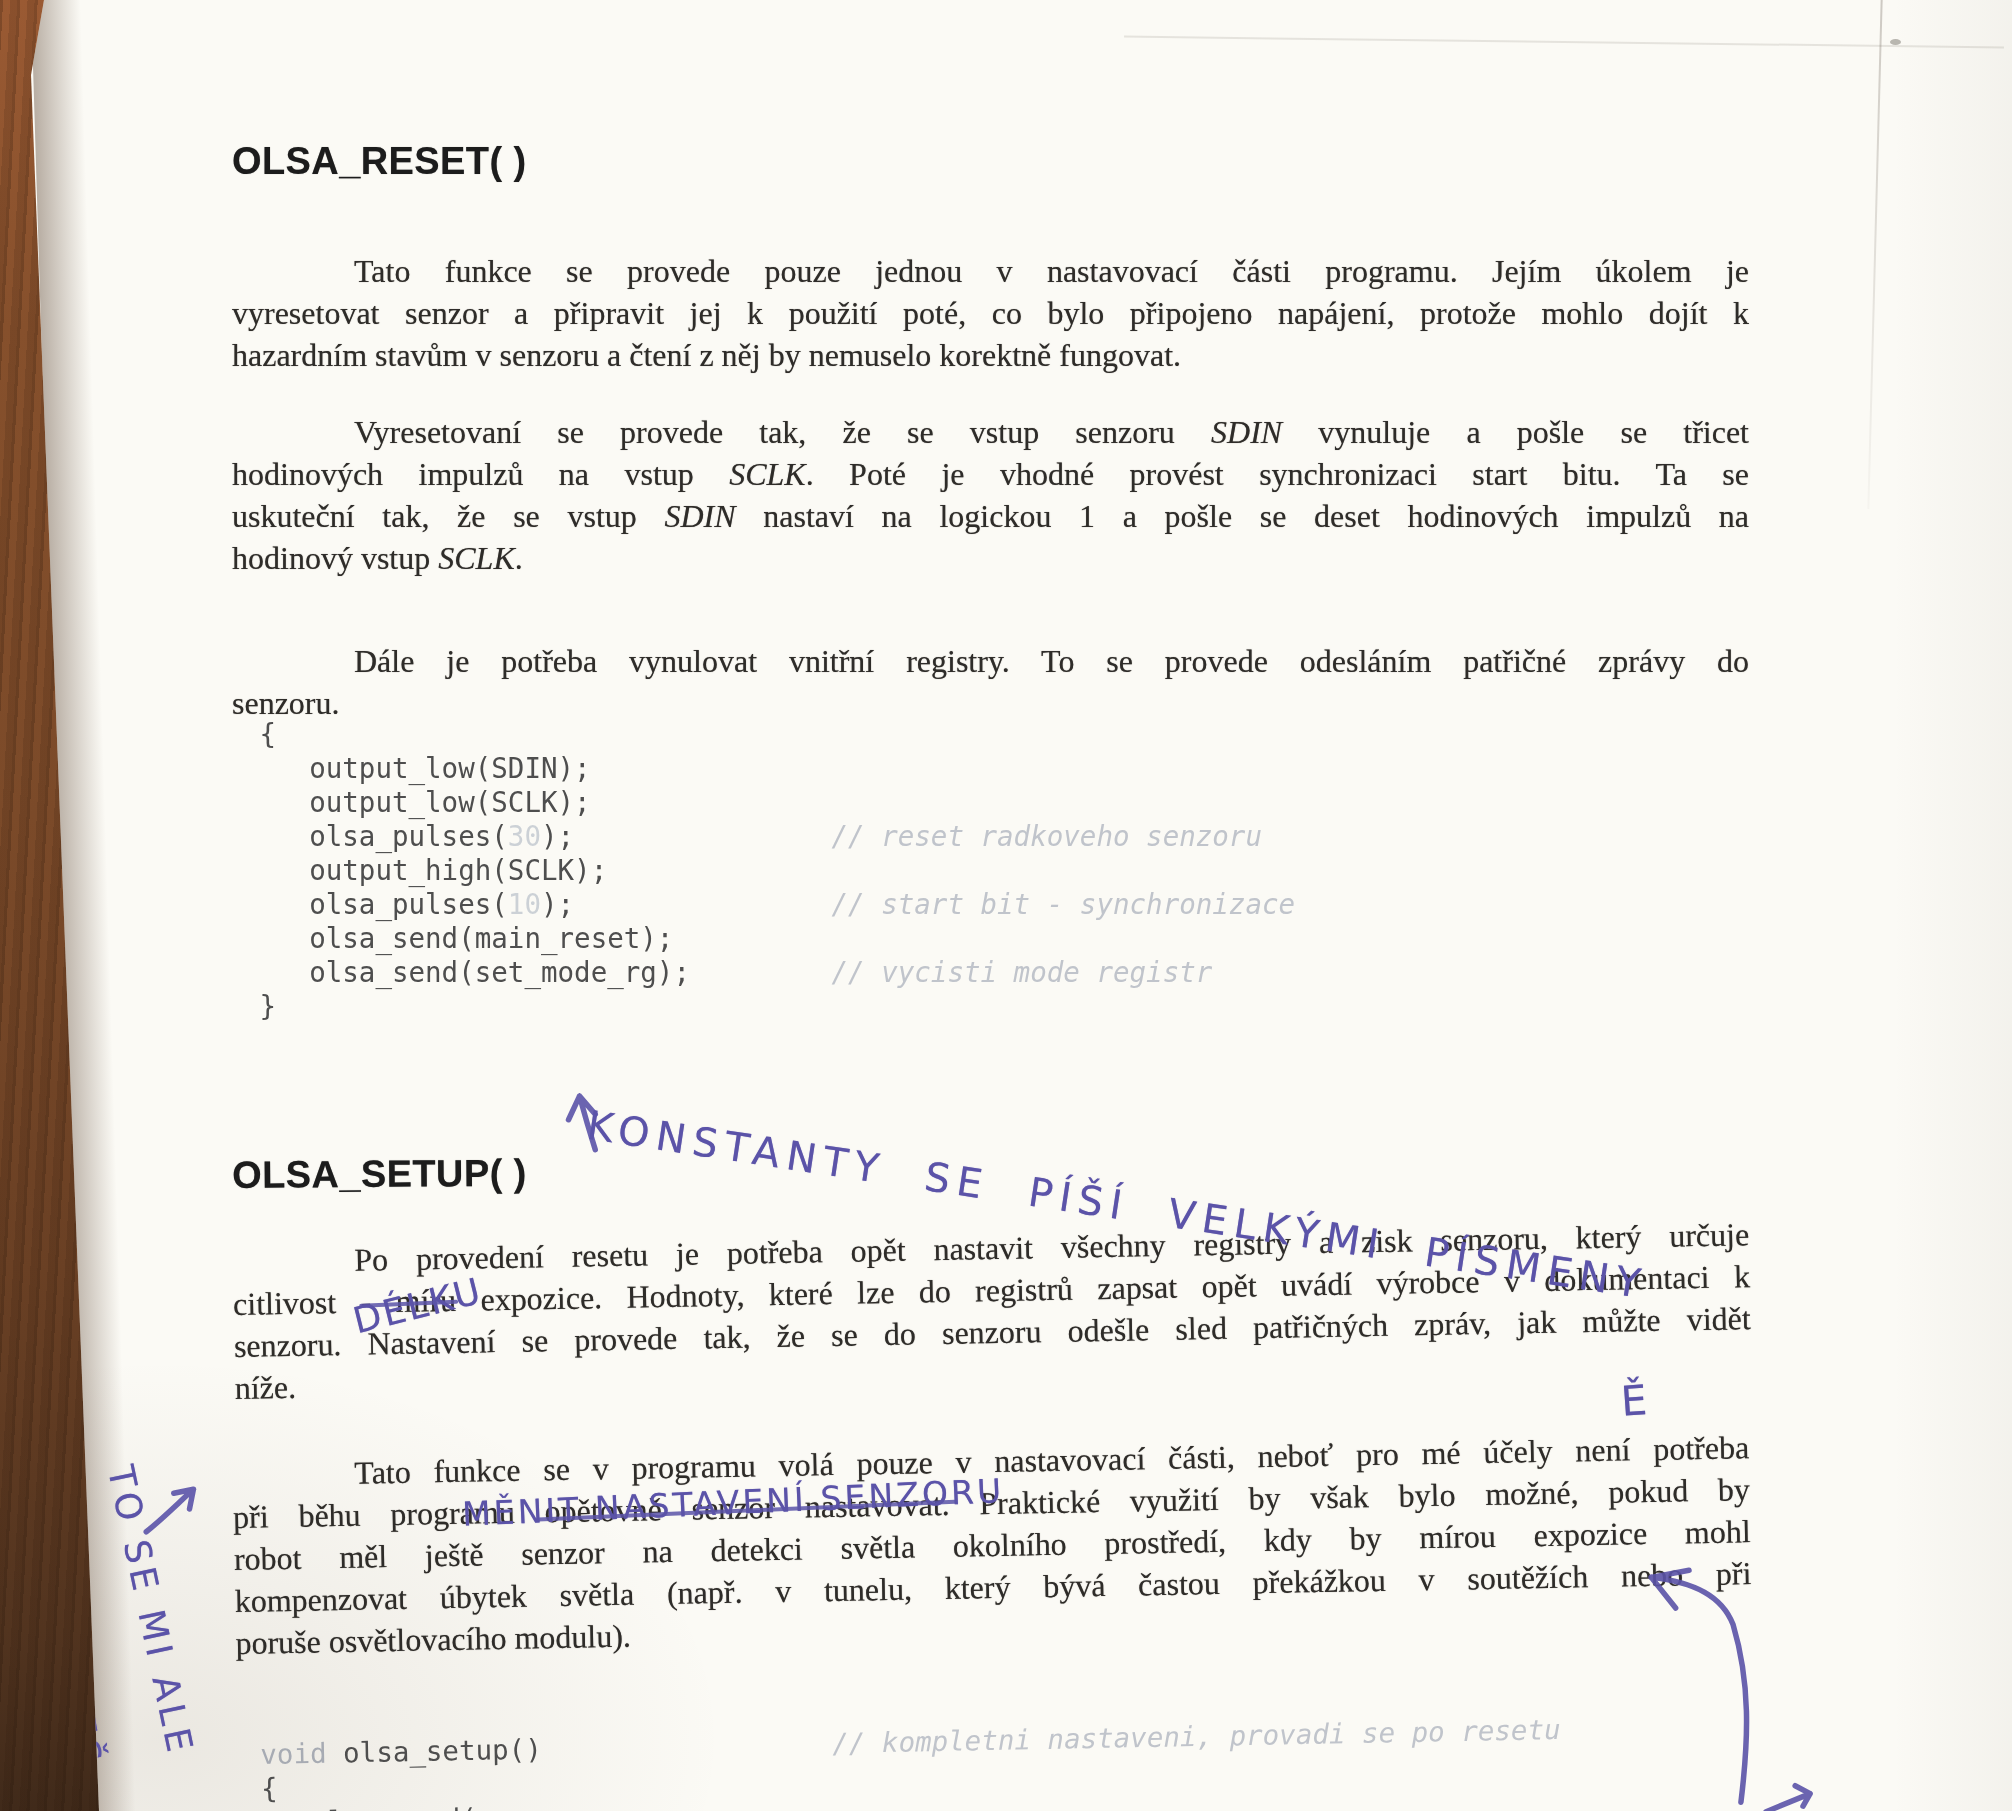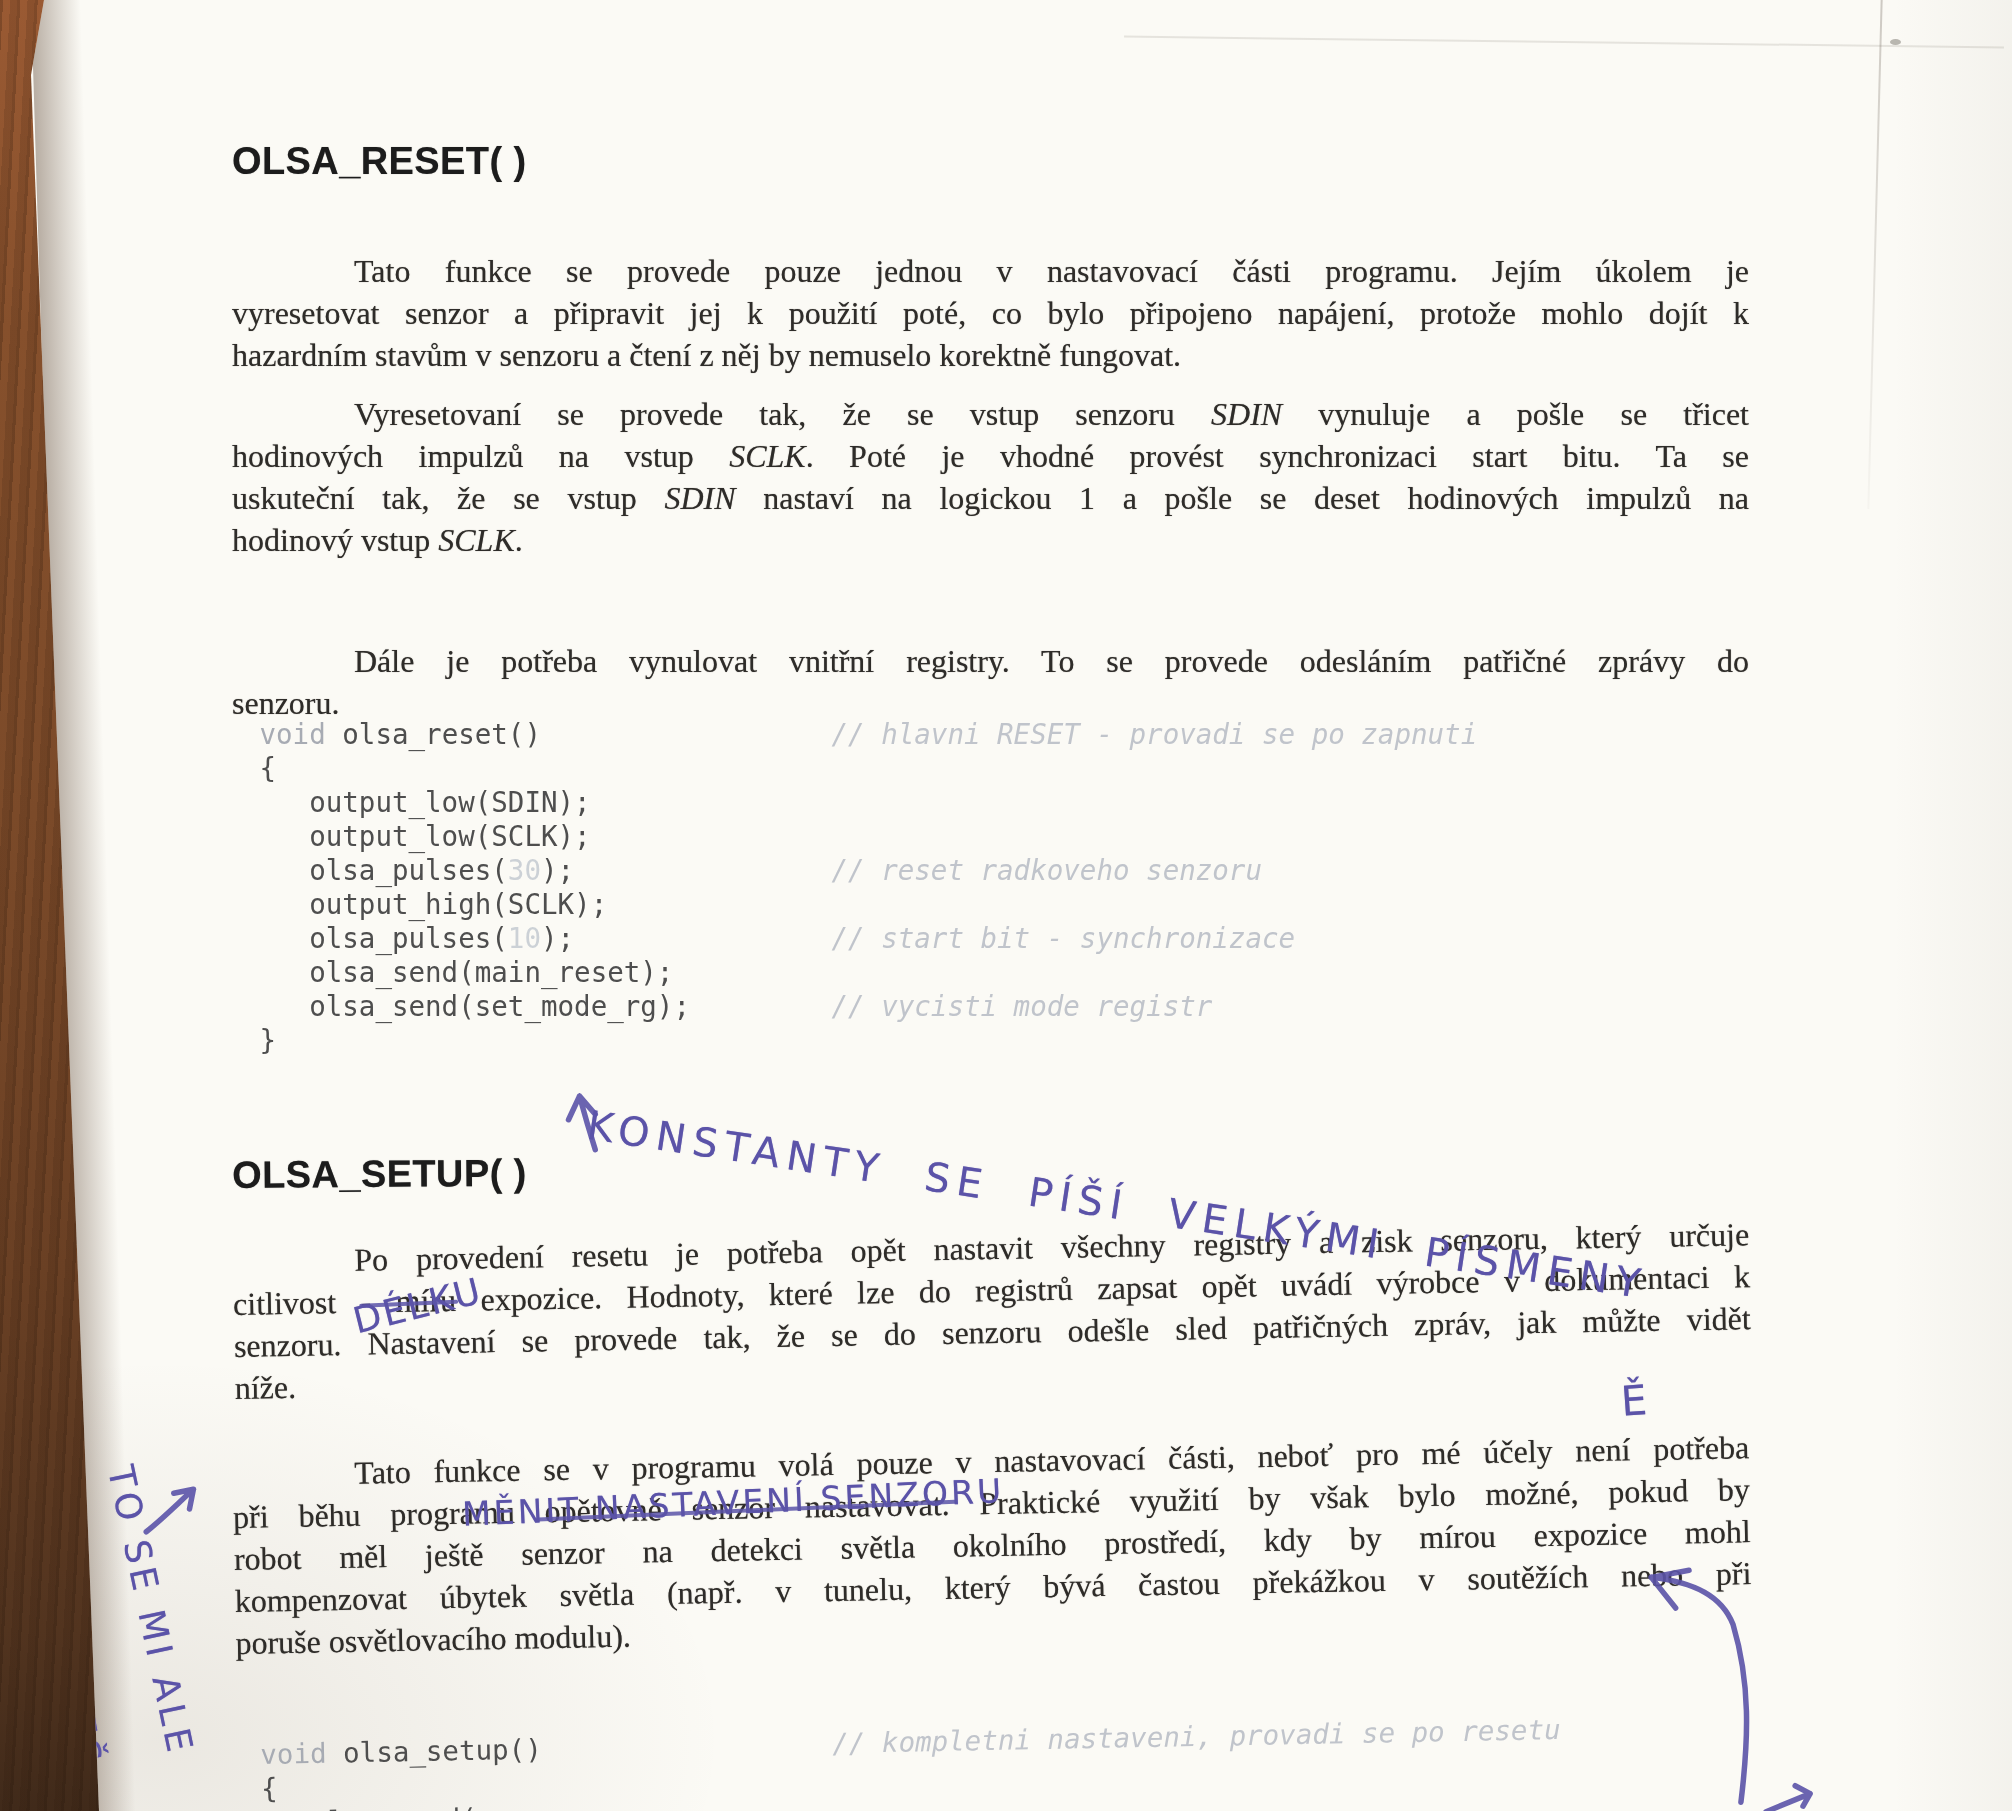--- a/index.html
+++ b/index.html
@@ -21,21 +21,21 @@
      font-weight:bold;font-size:38px;color:#1c1c1c;letter-spacing:0.4px;
      text-shadow:0 0 0.8px rgba(60,60,60,.6);}
   #h1{top:140px;}
   #h2{top:1154px;transform:rotate(-.45deg);transform-origin:0 0;}
   .para{position:absolute;left:0;width:1517px;font-size:32px;line-height:42px;
      color:#2e2c29;text-shadow:0 0 0.9px rgba(80,75,70,.75);}
   .tl{width:100%;white-space:nowrap;text-align:justify;text-align-last:justify;}
   .tl.lastl{text-align-last:left;}
   .tl.ind{text-indent:122px;}
   .it{font-style:italic;}
-  #p1{top:226px;margin-top:24px;} #p2{top:393px;} #p3{top:640px;}
+  #p1{top:226px;margin-top:24px;} #p2{top:411px;} #p3{top:640px;}
   #p4{top:1241px;transform:rotate(-1.05deg);transform-origin:0 0;}
   #p5{top:1454px;transform:rotate(-1.05deg);transform-origin:0 0;}
   .codeblk{position:absolute;left:27.5px;width:1478px;font-family:"DejaVu Sans Mono","Liberation Mono",monospace;
      font-size:27.5px;line-height:34px;color:#4e4e4e;}
   #code1{top:717px;} #code2{top:1737px;transform:rotate(-1.1deg);transform-origin:0 0;}
   .cl{position:relative;white-space:pre;}
   .kw{color:#a7abb3;} .num{color:#ccd1d6;}
   .cmt{position:absolute;left:572px;top:0;color:#c0c4cb;font-style:italic;}
   .hand{position:absolute;font-family:"DejaVu Sans",sans-serif;color:#5b53a8;
      text-shadow:0 0 0.8px rgba(91,83,168,.6);white-space:nowrap;}
@@ -78,21 +78,20 @@
           <div class="tl ind"><span>Vyresetovaní se provede tak, že se vstup senzoru </span><span class="it">SDIN</span><span> vynuluje a pošle se třicet</span></div>
           <div class="tl"><span>hodinových impulzů na vstup </span><span class="it">SCLK</span><span>. Poté je vhodné provést synchronizaci start bitu. Ta se</span></div>
           <div class="tl"><span>uskuteční tak, že se vstup </span><span class="it">SDIN</span><span> nastaví na logickou 1 a pošle se deset hodinových impulzů na</span></div>
           <div class="tl lastl"><span>hodinový vstup </span><span class="it">SCLK</span><span>.</span></div>
         </div>
       <div class="para" id="p3">
           <div class="tl ind"><span>Dále je potřeba vynulovat vnitřní registry. To se provede odesláním patřičné zprávy do</span></div>
           <div class="tl lastl"><span>senzoru.</span></div>
         </div>
       <div class="codeblk" id="code1">
-          <div class="cl"><span class="kw">void</span><span> olsa_reset()</span><span class="cmt">// hlavni RESET - provadi se po zapnuti</span></div>
           <div class="cl"><span>{</span></div>
           <div class="cl"><span>   output_low(SDIN);</span></div>
           <div class="cl"><span>   output_low(SCLK);</span></div>
           <div class="cl"><span>   olsa_pulses(</span><span class="num">30</span><span>);</span><span class="cmt">// reset radkoveho senzoru</span></div>
           <div class="cl"><span>   output_high(SCLK);</span></div>
           <div class="cl"><span>   olsa_pulses(</span><span class="num">10</span><span>);</span><span class="cmt">// start bit - synchronizace</span></div>
           <div class="cl"><span>   olsa_send(main_reset);</span></div>
           <div class="cl"><span>   olsa_send(set_mode_rg);</span><span class="cmt">// vycisti mode registr</span></div>
           <div class="cl"><span>}</span></div>
         </div>

